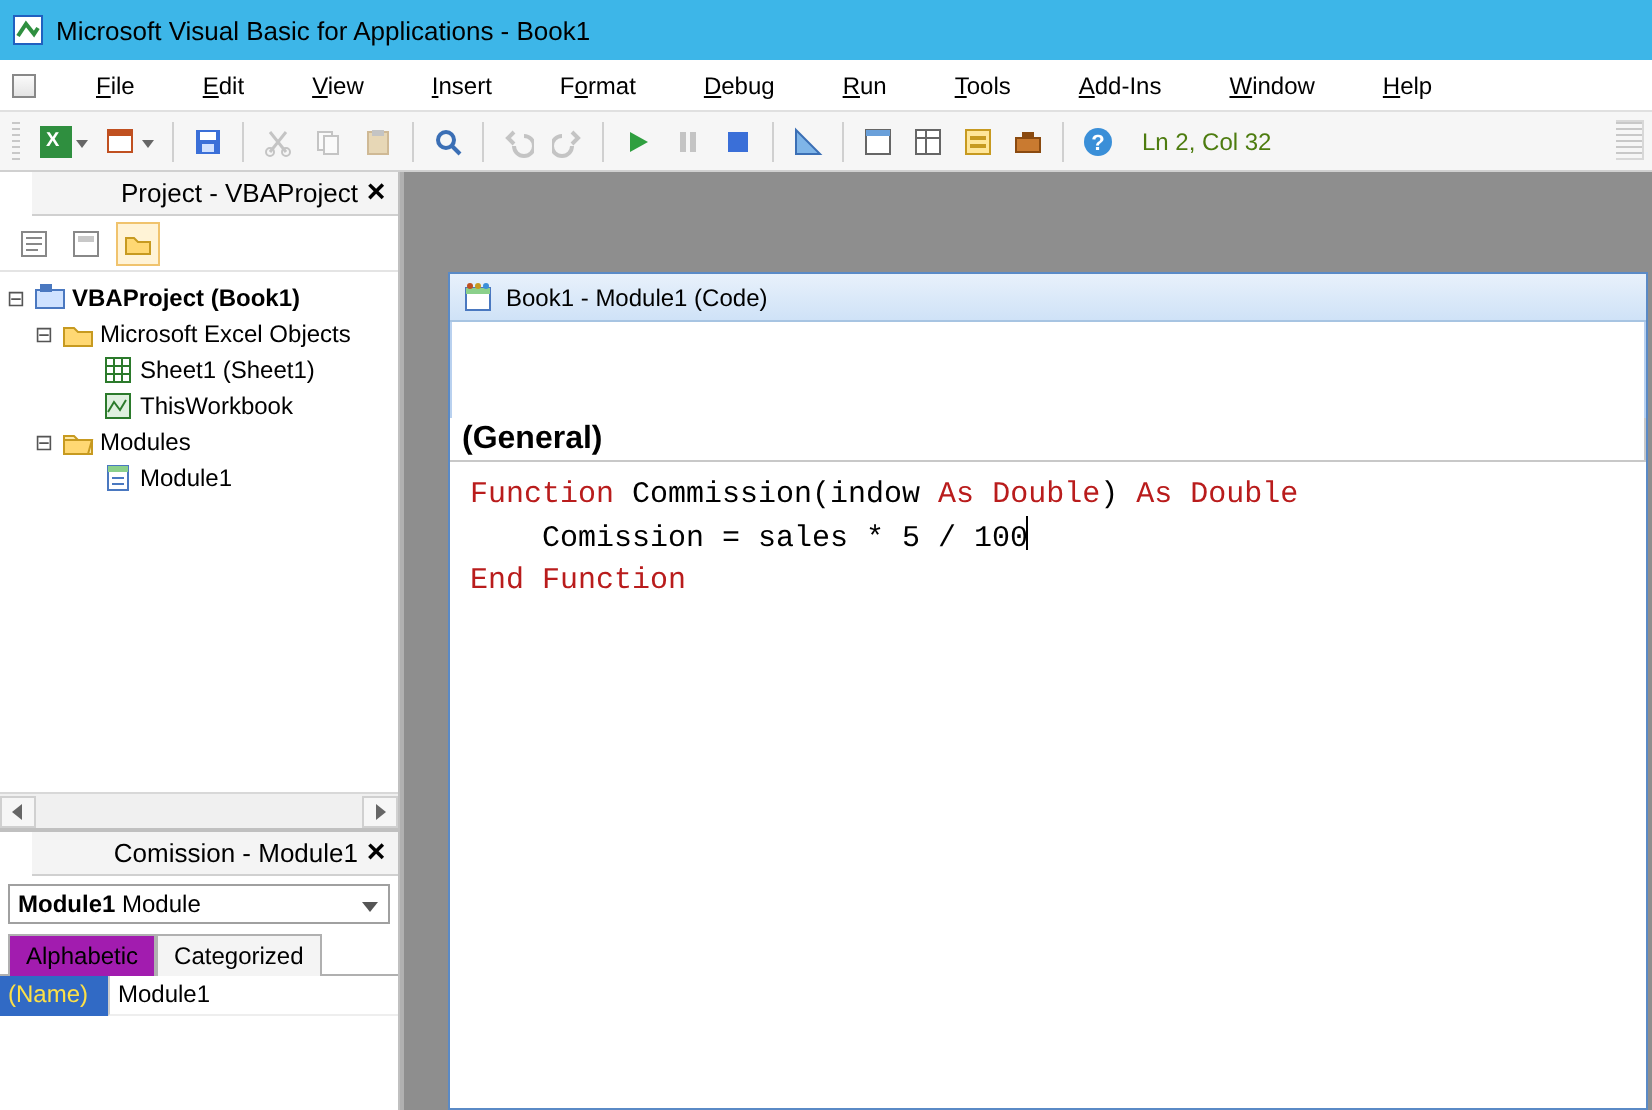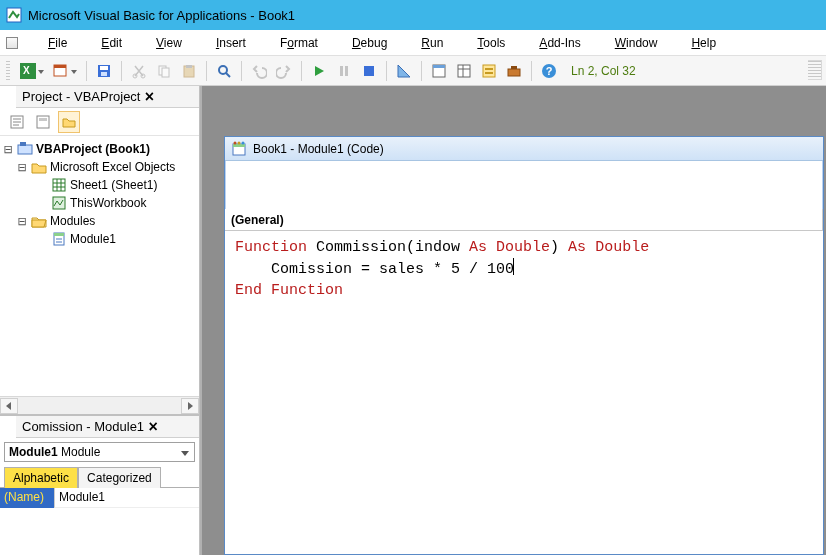--- a/index.html
+++ b/index.html
@@ -96,21 +96,21 @@
     background: #fff;
     border-right: 1px solid #c0c0c0;
     display: flex;
     flex-direction: column;
   }
   .panehdr {
     height: 22px;
     background: #f4f4f4;
     display: flex;
     align-items: center;
-    justify-content: flex-start;
+    justify-content: flex-end;
     padding: 0 2px 0 6px;
     font-size: 13px;
     border-bottom: 1px solid #d0d0d0;
     margin-left: 16px;
   }
   .closex {
     font-family: Arial; font-weight: bold; font-size: 16px;
     width: 18px; text-align: center; cursor: default;
   }
   .projtoolbar {
@@ -152,21 +152,21 @@
   }
   .propcombo::after{
     content:''; position:absolute; right:5px; top:8px;
     border-left:4px solid transparent;border-right:4px solid transparent;border-top:5px solid #555;
   }
   .proptabs { display:flex; padding-left:4px;}
   .proptab {
     padding:3px 8px; font-size:12px; border:1px solid #b0b0b0; border-bottom:none;
     background:#f4f4f4; position:relative; top:1px;
   }
-  .proptab.active { background:#fde047; }
+  .proptab.active { background:#a21caf; }
   .propgrid { border-top:1px solid #b0b0b0; }
   .proprow { display:flex; height:20px; }
   .proprow .k { width:54px; background:#316ac5; color:#fde047; padding:2px 4px; font-size:12px;}
   .proprow .v { flex:1; padding:2px 4px; font-size:12px; border-left:1px solid #ccc; border-bottom:1px solid #eee;}
 
   
   .mdi {
     flex: 1;
     background: #8e8e8e;
     position: relative;
@@ -186,21 +186,21 @@
     border-bottom: 1px solid #a7c4e2;
     display:flex; align-items:center; padding:0 6px; font-size:12px; gap:6px;
   }
   .codearea { flex:1; display:flex; flex-direction:column; background:#fff; }
   .codehead {
     height:22px; border-bottom:1px solid #c8c8c8;
     display:flex;
   }
   .codedrop {
     flex:1; border-right:1px solid #c8c8c8; display:flex;align-items:center;
-    padding:0 6px; font-size:12px; font-weight:bold; position:relative;
+    padding:0 6px; font-size:16px; font-weight:bold; position:relative;
   }
   .code {
     flex:1; padding: 6px 10px;
     font-family: Consolas, "Courier New", monospace;
     font-size: 15px;
     line-height: 21px;
     white-space: pre;
     position: relative;
   }
   .kw { color: #b91c1c; }

